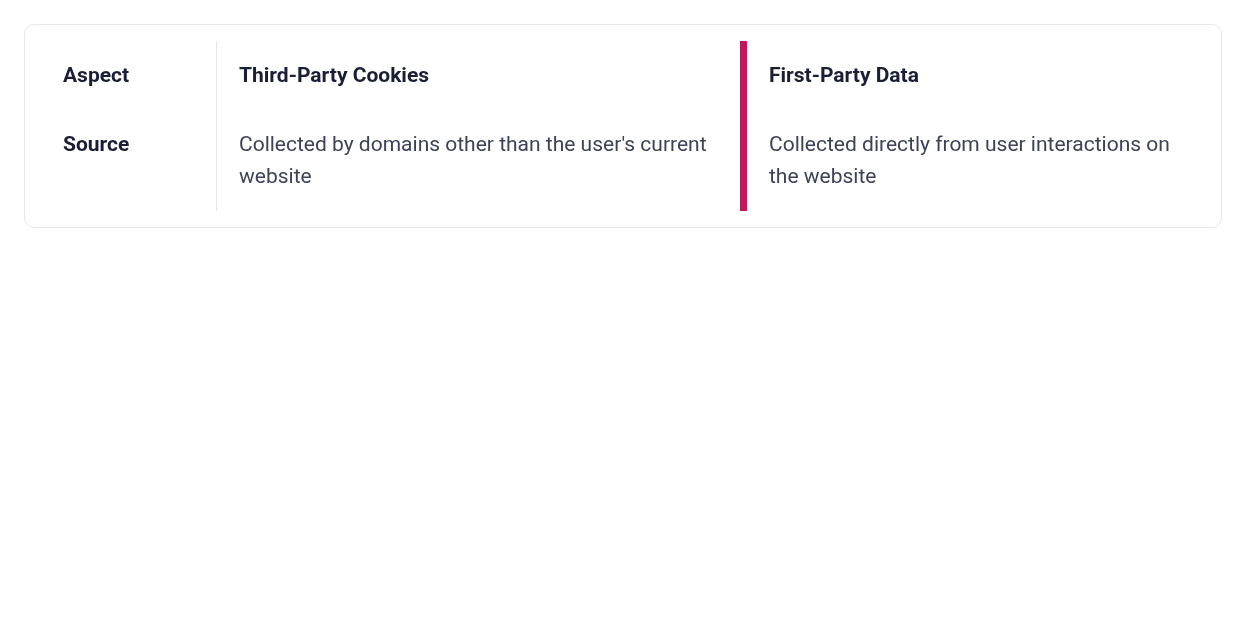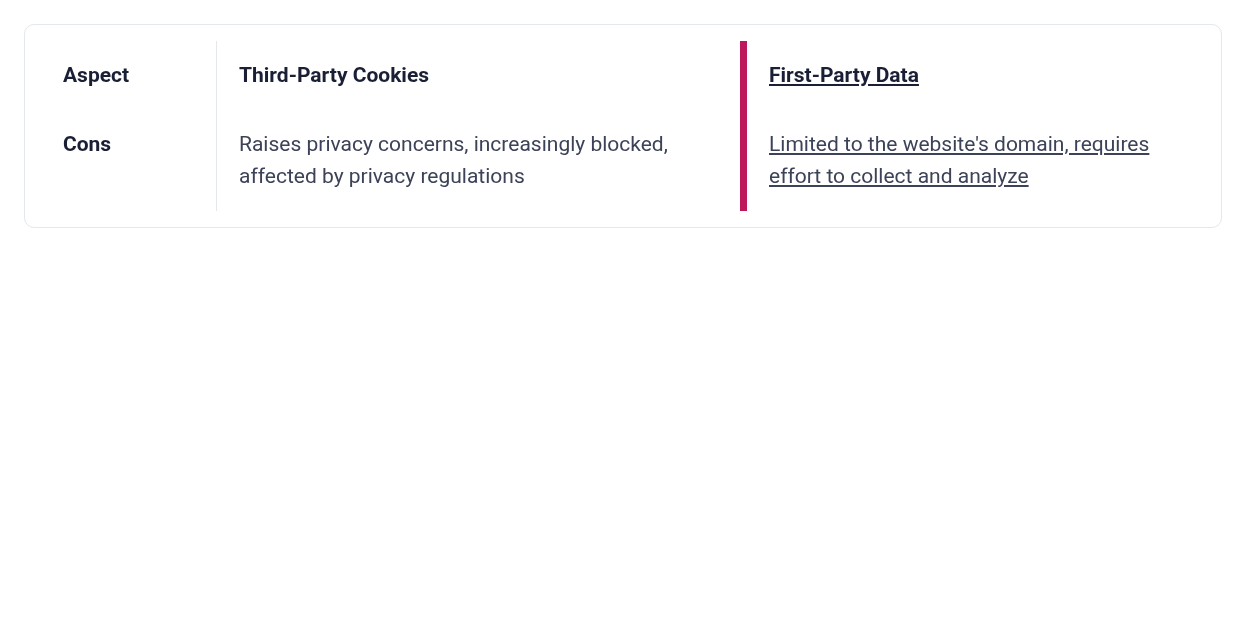--- a/index.html
+++ b/index.html
@@ -47,37 +47,36 @@
       border-right: 1px solid #e3e8ee;
       font-weight: 700;
       color: #1a1f36;
     }
     .col-third {
       width: 530px;
       border-right: 7px solid #be185d;
     }
     .col-first {
       width: auto;
-      text-decoration: underline;
     }
     thead th {
       color: #1a1f36;
     }
   </style>
 </head>
 <body>
 
 <table class="comparison-table">
   <thead>
     <tr>
       <th class="col-aspect">Aspect</th>
       <th class="col-third">Third-Party Cookies</th>
       <th class="col-first">First-Party Data</th>
     </tr>
   </thead>
   <tbody>
     <tr>
-      <th class="col-aspect">Cons</th>
-      <td class="col-third">Raises privacy concerns, increasingly blocked, affected by privacy regulations</td>
-      <td class="col-first">Limited to the website's domain, requires effort to collect and analyze</td>
+      <th class="col-aspect">Source</th>
+      <td class="col-third">Collected by domains other than the user's current website</td>
+      <td class="col-first">Collected directly from user interactions on the website</td>
     </tr>
   </tbody>
 </table>
 
 </body></html>

